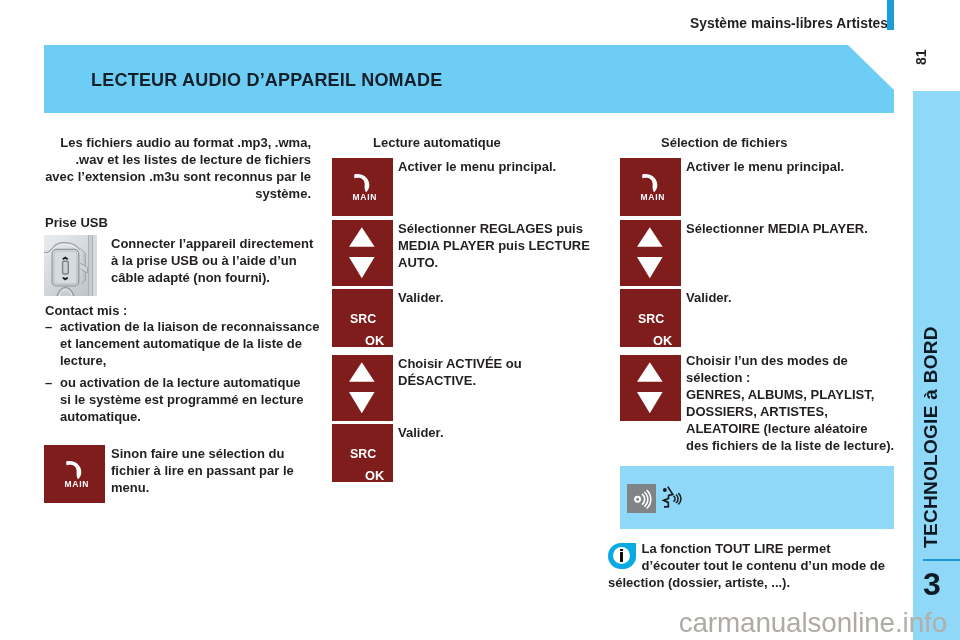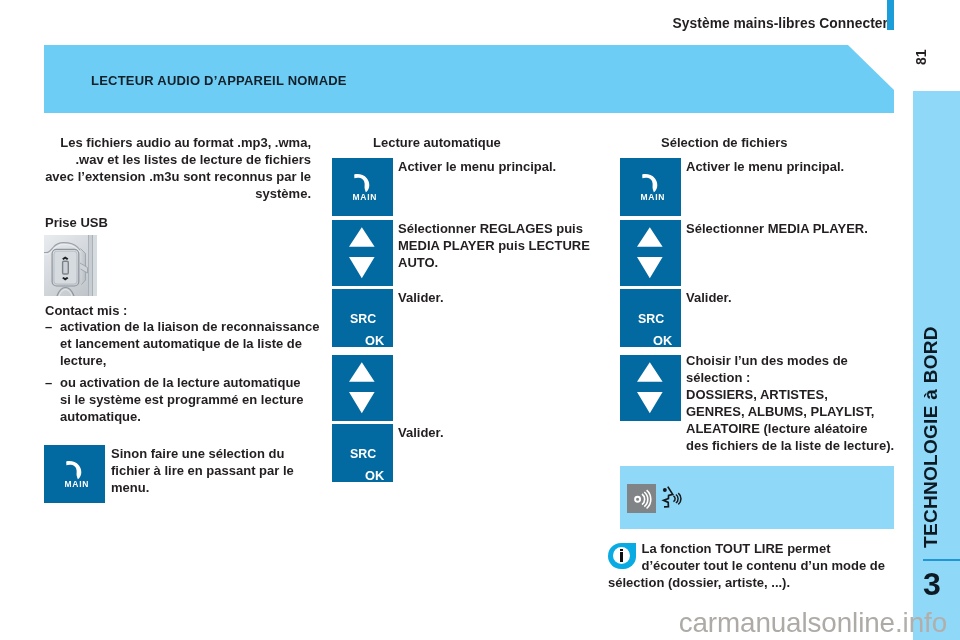--- a/index.html
+++ b/index.html
@@ -19,21 +19,21 @@
 
 .page-num{position:absolute;left:914px;top:64.5px;
   font-size:14px;font-weight:bold;color:#231f20;line-height:14px;
   transform:rotate(-90deg);transform-origin:0 0;white-space:nowrap;}
 
 
 .title-band{position:absolute;left:44px;top:45px;width:850px;height:68px;
   background:#6ecdf5;
   clip-path:polygon(0 0, 804px 0, 850px 45px, 850px 68px, 0 68px);}
 .title-band .txt{position:absolute;left:47px;top:1px;height:68px;display:flex;align-items:center;
-  font-size:13px;font-weight:bold;color:#13202a;letter-spacing:0.22px;}
+  font-size:18px;font-weight:bold;color:#13202a;letter-spacing:0.22px;}
 
 
 .side-tab{position:absolute;left:913px;top:91px;width:47px;height:549px;background:#8fd8f7;}
 .side-tab .label{position:absolute;left:8px;top:457px;
   transform:rotate(-90deg);transform-origin:0 0;
   font-size:19px;font-weight:bold;color:#0d1a24;letter-spacing:0.3px;
   white-space:nowrap;line-height:19px;}
 .side-rule{position:absolute;left:10px;top:467.5px;width:50px;height:2.5px;background:#2196d4;}
 .side-num{position:absolute;left:10px;top:474px;
   font-size:32px;font-weight:bold;color:#0d1a24;line-height:38px;}
@@ -43,21 +43,21 @@
 .col1{left:45px;top:134px;width:280px;}
 .col2{left:333px;top:134px;width:268px;}
 .col3{left:621px;top:134px;width:275px;}
 
 .abs{position:absolute;left:0;width:100%;}
 .subhead{font-size:13px;font-weight:bold;color:#231f20;line-height:17.1px;margin:0;}
 p.body{font-size:13px;font-weight:bold;color:#231f20;line-height:17.1px;margin:0;text-align:right;}
 
 
 .step{position:absolute;left:0;width:100%;}
-.keybox{position:absolute;left:-1px;top:0;background:#0369a1;width:61px;}
+.keybox{position:absolute;left:-1px;top:0;background:#7f1d1d;width:61px;}
 .keytxt{font-size:13px;font-weight:bold;color:#231f20;line-height:17.1px;
   margin-left:65px;width:198px;}
 .col1 .keytxt{margin-left:66px;width:206px;}
 .col3 .keytxt{width:210px;}
 
 
 .kb-main{height:58px;}
 .kb-main .mainarrow{position:absolute;left:0px;top:0px;width:61px;height:58px;}
 .kb-main .keylabel{position:absolute;left:2px;top:34.6px;width:61px;text-align:center;
   font-size:8.5px;font-weight:bold;color:#ffffff;letter-spacing:0.75px;text-indent:0.75px;line-height:8.5px;}
@@ -101,21 +101,21 @@
 
 .wm{position:absolute;left:0;top:608px;width:947px;text-align:right;
   font-size:27.8px;color:#aeaaa6;letter-spacing:-0.1px;line-height:30px;}
 .wm .dim{color:#b3aeaa;}
 </style>
 </head>
 <body>
 
 <div class="page">
 
-  <div class="run-head">Système mains-libres Connecter</div>
+  <div class="run-head">Système mains-libres Artistes</div>
   <div class="head-mark"></div>
   <div class="page-num">81</div>
 
   <div class="title-band">
     <div class="txt">LECTEUR AUDIO D’APPAREIL NOMADE</div>
   </div>
 
   <div class="side-tab">
     <div class="label">TECHNOLOGIE à BORD</div>
     <div class="side-rule"></div>
@@ -155,20 +155,21 @@
           <rect x="49" y="0" width="4" height="61" fill="#d6dbe0"></rect>
           <rect x="8.1" y="14.3" width="26.7" height="36.7" rx="4.5" fill="url(#ug2)" stroke="#8e959c" stroke-width="1.2"></rect>
           <rect x="10" y="16.2" width="22.9" height="32.8" rx="3" fill="#d6dbe0" stroke="#b2b9bf" stroke-width="0.8"></rect>
           <rect x="18.6" y="26.2" width="5.7" height="12.8" rx="1.2" fill="#cbd1d7" stroke="#7b8288" stroke-width="1.4"></rect>
           <path d="M18.2 23.6 l3 -2.2 l3.2 2.2 l-1.3 1.3 l-1.9 -1.1 l-1.9 1.1 z" fill="#1b2023"></path>
           <path d="M18.2 43.2 l3 2.2 l3.2 -2.2 l-1.3 -1.3 l-1.9 1.1 l-1.9 -1.1 z" fill="#1b2023"></path>
           <path d="M13 61 C15 55.5 18.5 52.5 21.5 52.5 C24.5 52.5 28 55.5 30 61" fill="none" stroke="#8e959c" stroke-width="1.2"></path>
           <path d="M15 61 C16.5 57 19 54.6 21.5 54.6 C24 54.6 26.5 57 28 61" fill="none" stroke="#eef1f3" stroke-width="0.9"></path>
         </svg>
       </div>
+      <div class="keytxt">Connecter l’appareil directement à la prise USB ou à l’aide d’un câble adapté (non fourni).</div>
     </div>
 
     <div class="subhead abs" style="top:168px">Contact mis :</div>
 
     <div class="bullet abs" style="top:184px">
       <span class="dash">–</span>
       <span class="btxt">activation de la liaison de reconnaissance et lancement automatique de la liste de lecture,</span>
     </div>
     <div class="bullet abs" style="top:240px">
       <span class="dash">–</span>
@@ -217,20 +218,21 @@
       <div class="keytxt">Valider.</div>
     </div>
 
     <div class="step" style="top:221px">
       <div class="keybox kb-ud">
         <svg viewBox="0 0 61 66" class="udsvg">
           <path d="M29.8 7.2 L42.6 26.7 L17.0 26.7 Z" fill="#fff"></path>
           <path d="M29.8 58.2 L42.6 37.0 L17.0 37.0 Z" fill="#fff"></path>
         </svg>
       </div>
+      <div class="keytxt">Choisir ACTIVÉE ou DÉSACTIVE.</div>
     </div>
 
     <div class="step" style="top:290px">
       <div class="keybox kb-src">
         <span class="src">SRC</span>
         <span class="ok">OK</span>
       </div>
       <div class="keytxt">Valider.</div>
     </div>
   </div>
@@ -269,22 +271,22 @@
     <div class="step" style="top:221px">
       <div class="keybox kb-ud">
         <svg viewBox="0 0 61 66" class="udsvg">
           <path d="M29.8 7.2 L42.6 26.7 L17.0 26.7 Z" fill="#fff"></path>
           <path d="M29.8 58.2 L42.6 37.0 L17.0 37.0 Z" fill="#fff"></path>
         </svg>
       </div>
       <div class="keytxt" style="margin-top:-3px">
           <div>Choisir l’un des modes de</div>
           <div>sélection :</div>
+          <div>GENRES, ALBUMS, PLAYLIST,</div>
           <div>DOSSIERS, ARTISTES,</div>
-          <div>GENRES, ALBUMS, PLAYLIST,</div>
           <div>ALEATOIRE (lecture aléatoire</div>
           <div>des fichiers de la liste de lecture).</div>
         </div>
     </div>
   </div>
 
   <div class="note">
     <div class="spkbox">
       <svg viewBox="0 0 29 29">
         <circle cx="10.6" cy="15.3" r="2.5" fill="none" stroke="#fff" stroke-width="1.9"></circle>

